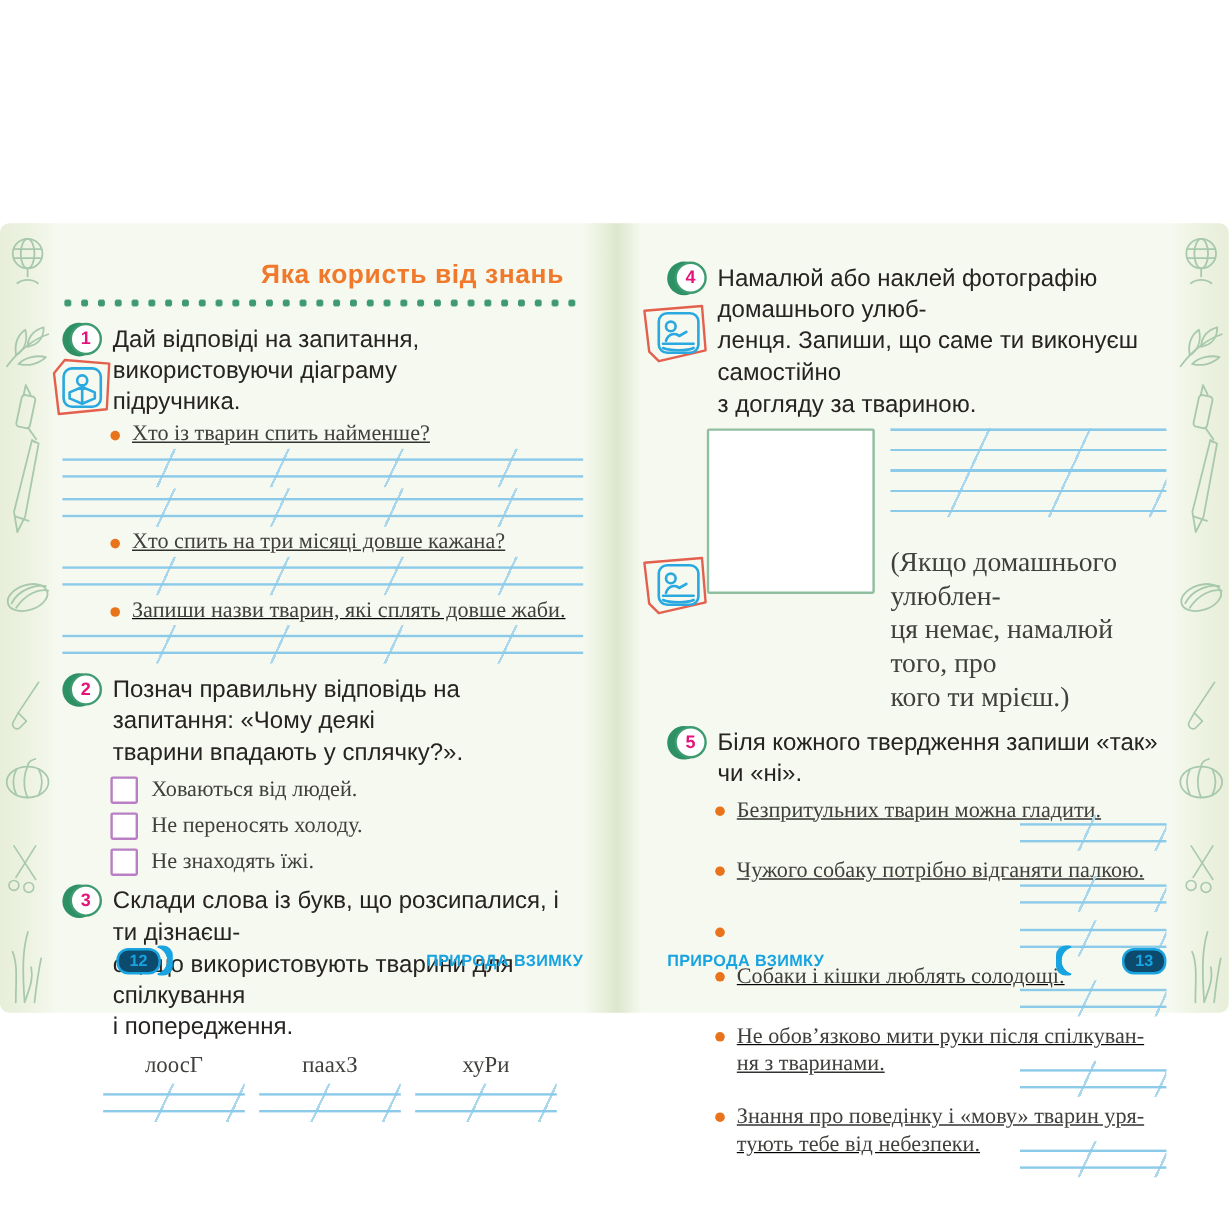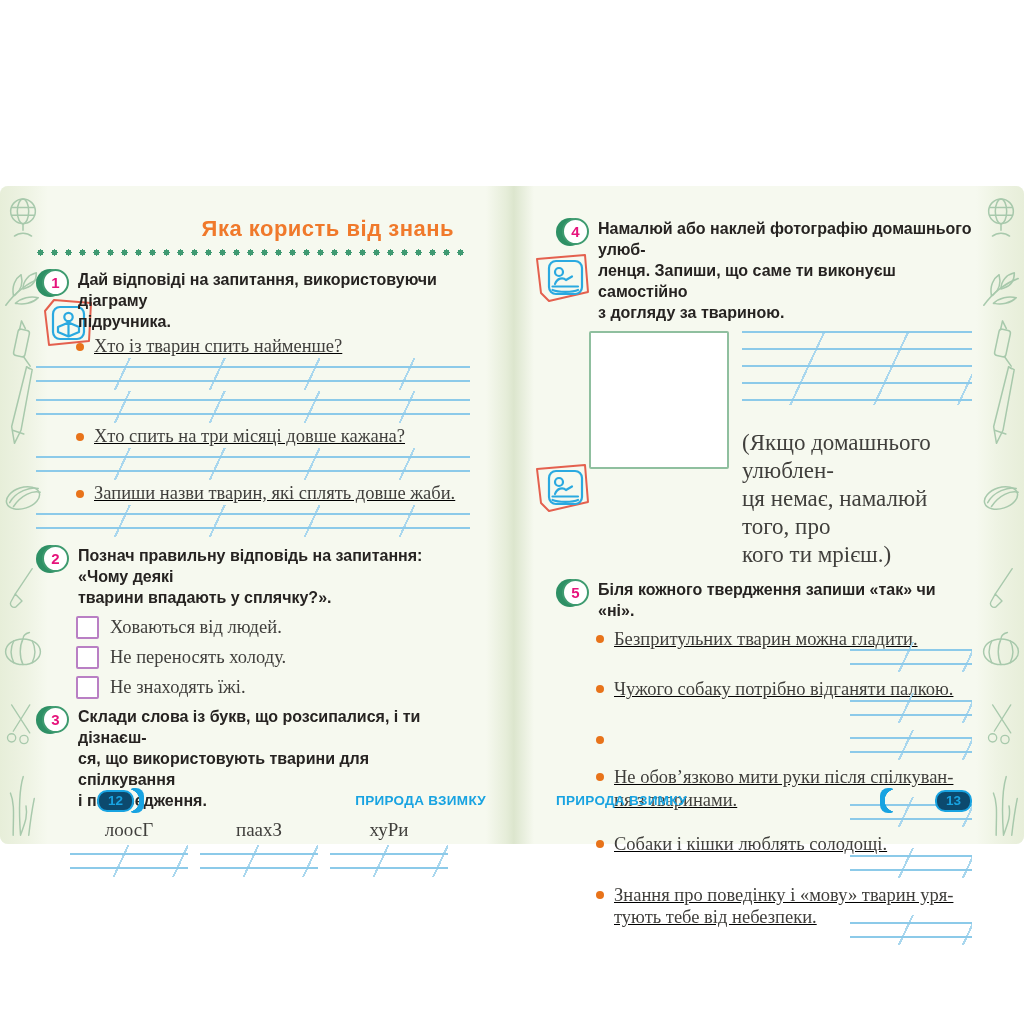--- a/index.html
+++ b/index.html
@@ -29,36 +29,36 @@
 
   .edge{position:absolute;top:0;width:48px;height:100%;}
   .edge-left{left:0;background:linear-gradient(90deg,var(--edge-bg) 0%,#eef3e3 55%,rgba(238,243,227,0) 100%);border-radius:8px 0 0 8px;}
   .edge-right{right:0;background:linear-gradient(270deg,var(--edge-bg) 0%,#eef3e3 55%,rgba(238,243,227,0) 100%);border-radius:0 8px 8px 0;}
   .gutter{position:absolute;left:486px;top:0;width:48px;height:100%;
     background:linear-gradient(90deg,rgba(210,223,190,0) 0%,rgba(210,223,190,.45) 42%,rgba(199,214,178,.55) 58%,rgba(210,223,190,0) 100%);}
 
   .deco{position:absolute;stroke:var(--deco);fill:none;stroke-width:1.6;stroke-linecap:round;stroke-linejoin:round;opacity:.85;}
 
   .page{position:absolute;top:0;}
-  .page-left{left:36px;width:434px;}
+  .page-left{left:52px;width:434px;}
   .page-right{left:556px;width:416px;}
 
   .title{margin-top:30px;text-align:right;padding-right:16px;
     font-size:22px;font-weight:bold;letter-spacing:.5px;color:var(--orange);}
   .dots{margin-top:6px;height:9px;width:100%;
     background-image:radial-gradient(circle 3.1px at 4.5px 4.5px,#3f9a72 97%,transparent);
     background-size:14px 9px;background-repeat:repeat-x;}
 
   .task-head{display:flex;gap:9px;align-items:flex-start;}
   .numbadge{position:relative;flex:0 0 33px;width:33px;height:29px;margin-top:-1px;}
   .numbadge .leaf{position:absolute;left:0;top:0;width:28px;height:28px;border-radius:50%;background:var(--green-dark);}
   .numbadge .circ{position:absolute;right:0;top:0;width:27px;height:27px;border-radius:50%;
     background:#fff;border:2px solid var(--green);display:flex;align-items:center;justify-content:center;
     font-weight:bold;font-size:15px;color:var(--pink);}
-  .instr{font-weight:bold;font-size:16px;line-height:1.31;color:var(--ink);white-space:pre-line;}
+  .instr{font-weight:normal;font-size:20px;line-height:1.31;color:var(--ink);white-space:pre-line;}
 
   .serif{font-family:"Liberation Serif",serif;font-size:18.5px;color:var(--serif-ink);}
   .bullet-row{display:flex;gap:10px;align-items:flex-start;padding-left:40px;margin-top:3px;text-decoration:underline;}
   .bullet-row .dot{flex:0 0 8px;width:8px;height:8px;border-radius:50%;background:var(--bullet);margin-top:7px;}
 
   .ruled{position:relative;height:32px;margin-top:1px;
     background-image:repeating-linear-gradient(115deg,transparent 0,transparent 84px,var(--line-blue-lt) 84px,var(--line-blue-lt) 86px);}
   .ruled::before,.ruled::after{content:"";position:absolute;left:0;right:0;height:2px;background:var(--line-blue);}
   .ruled::before{top:8px;} .ruled::after{top:22px;}
 
@@ -377,33 +377,33 @@
           <div class="ruled-small"></div>
         </div>
 
         <div class="stmt two">
           <div class="bullet-row">
               <span class="dot"></span>
             </div>
           <div class="ruled-small"></div>
         </div>
 
+        <div class="stmt">
+          <div class="bullet-row">
+              <span class="dot"></span>
+              <span class="serif">Собаки і кішки люблять солодощі.</span>
+            </div>
+          <div class="ruled-small"></div>
+        </div>
+
         <div class="stmt two">
           <div class="bullet-row">
               <span class="dot"></span>
               <span class="serif">Не обов’язково мити руки після спілкуван-
 ня з тваринами.</span>
-            </div>
-          <div class="ruled-small"></div>
-        </div>
-
-        <div class="stmt">
-          <div class="bullet-row">
-              <span class="dot"></span>
-              <span class="serif">Собаки і кішки люблять солодощі.</span>
             </div>
           <div class="ruled-small"></div>
         </div>
 
         <div class="stmt two">
           <div class="bullet-row">
               <span class="dot"></span>
               <span class="serif">Знання про поведінку і «мову» тварин уря-
 тують тебе від небезпеки.</span>
             </div>

